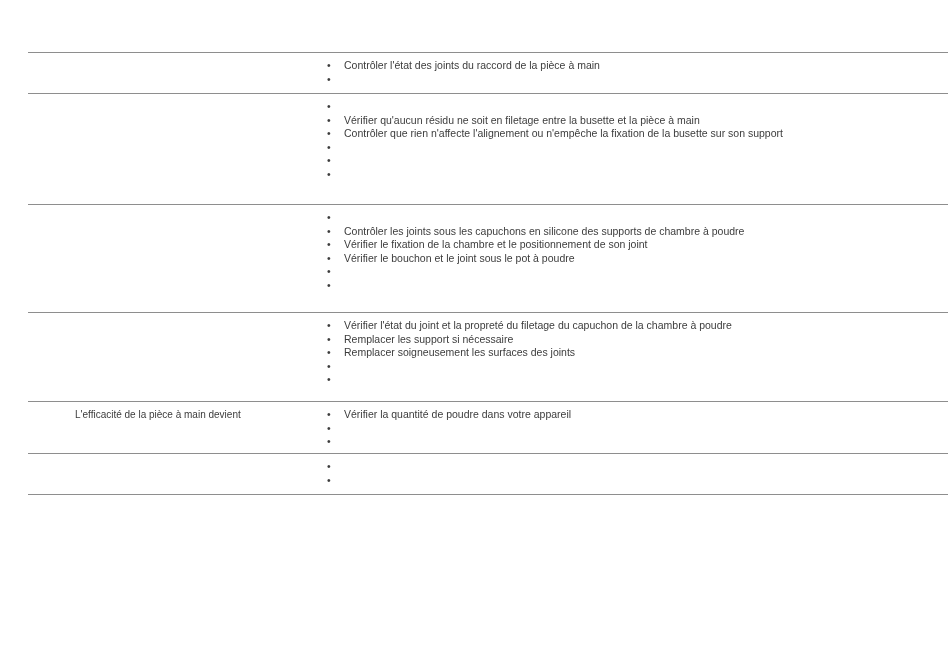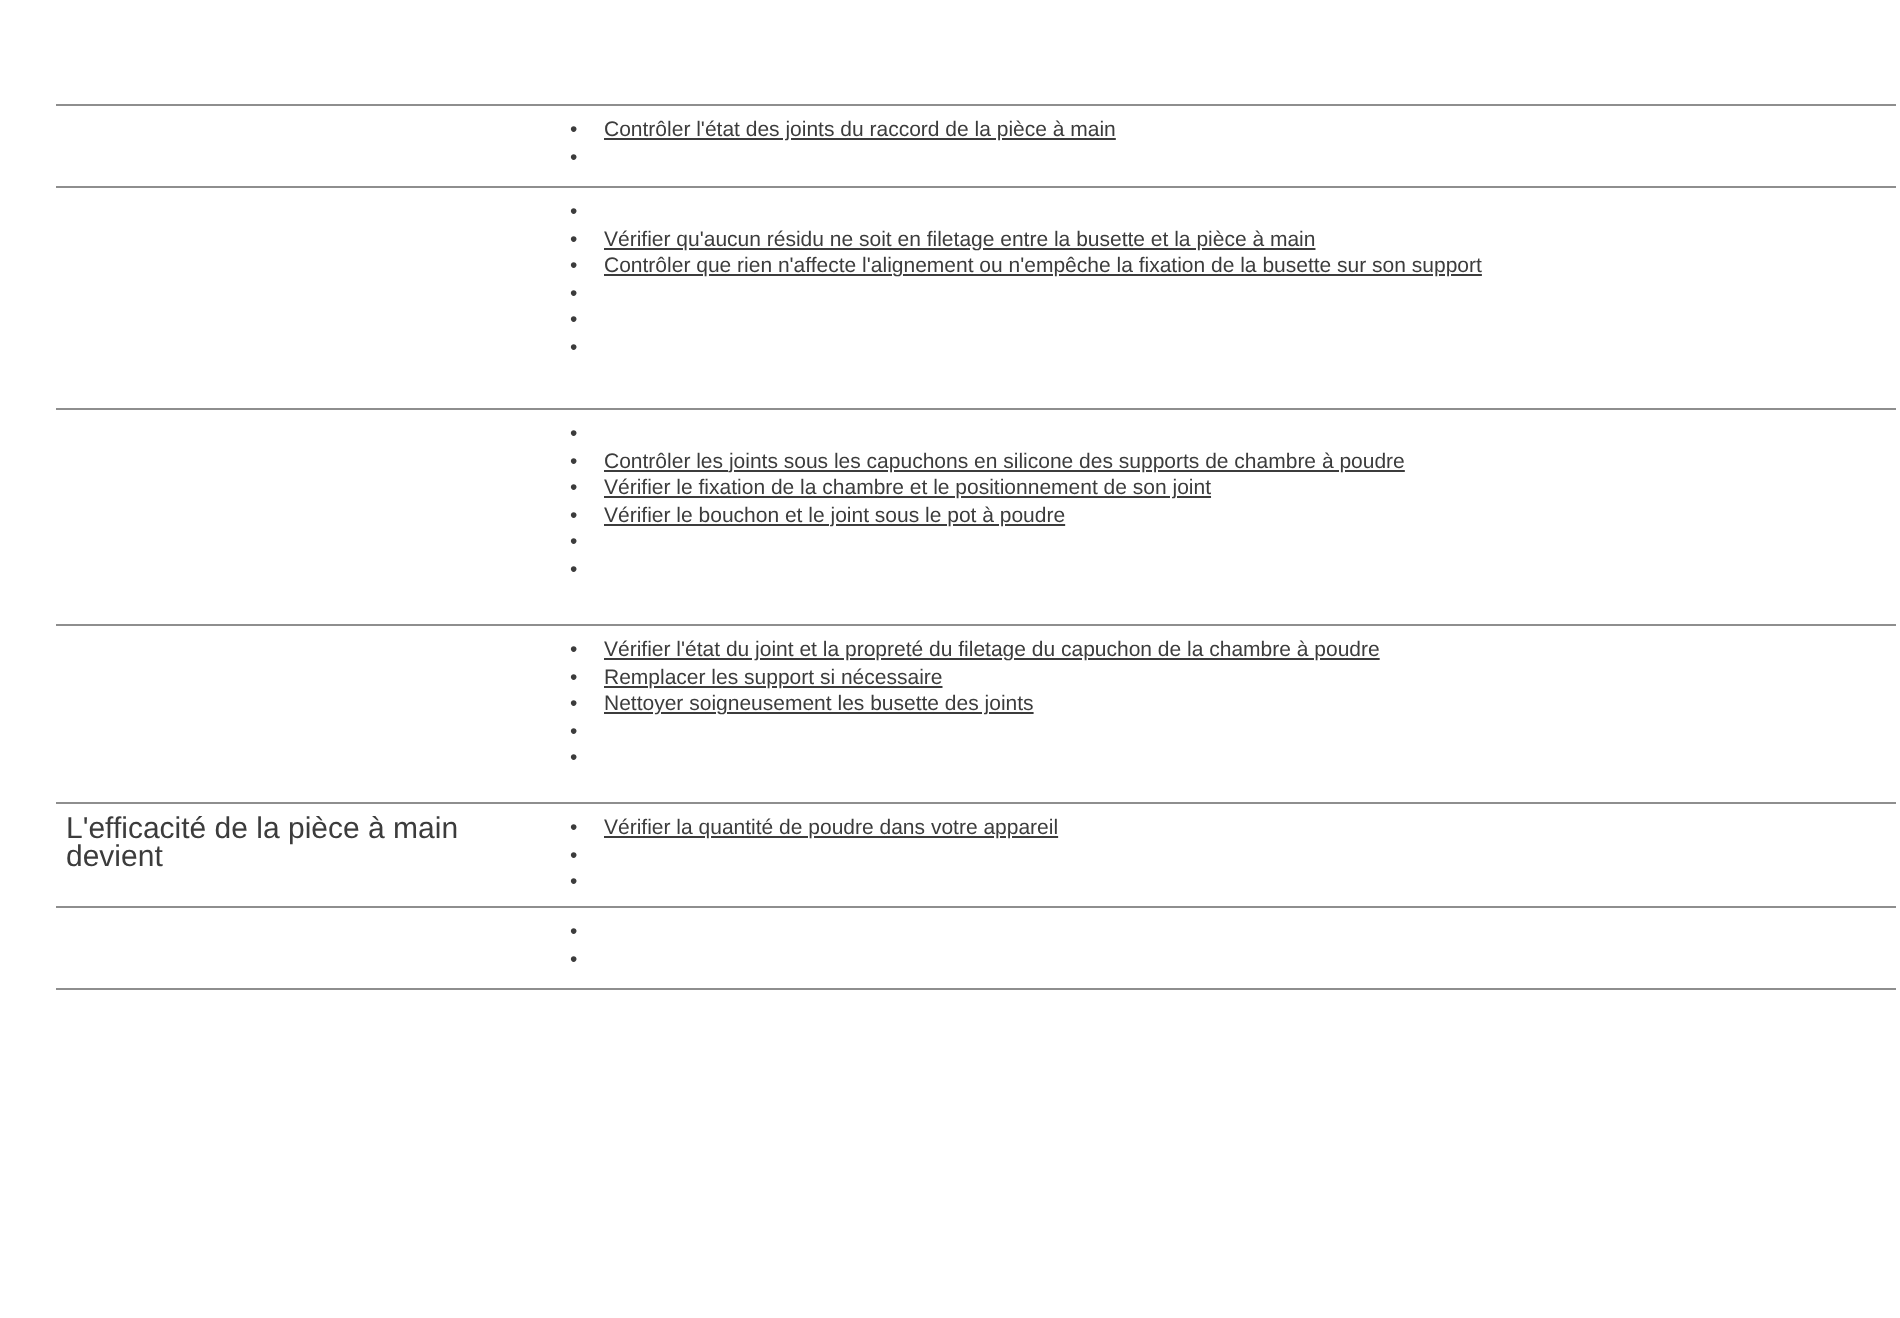--- a/index.html
+++ b/index.html
@@ -39,43 +39,43 @@
     .row-1 { height: 111px; }
     .row-2 { height: 108px; }
     .row-3 { height: 89px; }
     .row-4 { height: 52px; }
     .row-5 { height: 41px; }
     .cause {
       width: 257px;
       box-sizing: border-box;
       padding-left: 5px;
       padding-right: 10px;
-      font-size: 15px;
+      font-size: 10px;
       line-height: 13.6px;
       flex-shrink: 0;
+      margin-left: 42px;
     }
     .actions {
       flex: 1;
       min-width: 0;
     }
     .action {
       display: flex;
       font-size: 10.5px;
       line-height: 13.6px;
       white-space: nowrap;
     }
     .bullet {
       width: 17px;
       flex-shrink: 0;
       font-size: 10.5px;
     }
     .action-text {
       flex: 1;
       min-width: 0;
-      text-decoration: underline;
     }
   </style>
 </head>
 <body>
 
 <div class="page">
   <div class="tbl">
 
     <div class="row row-0">
       <div class="cause"></div>
@@ -157,21 +157,21 @@
         <div class="action">
           <span class="bullet">•</span>
           <span class="action-text">Vérifier l'état du joint et la propreté du filetage du capuchon de la chambre à poudre</span>
         </div>
         <div class="action">
           <span class="bullet">•</span>
           <span class="action-text">Remplacer les support si nécessaire</span>
         </div>
         <div class="action">
           <span class="bullet">•</span>
-          <span class="action-text">Nettoyer soigneusement les busette des joints</span>
+          <span class="action-text">Remplacer soigneusement les surfaces des joints</span>
         </div>
         <div class="action">
           <span class="bullet">•</span>
           <span class="action-text"></span>
         </div>
         <div class="action">
           <span class="bullet">•</span>
           <span class="action-text"></span>
         </div>
       </div>

